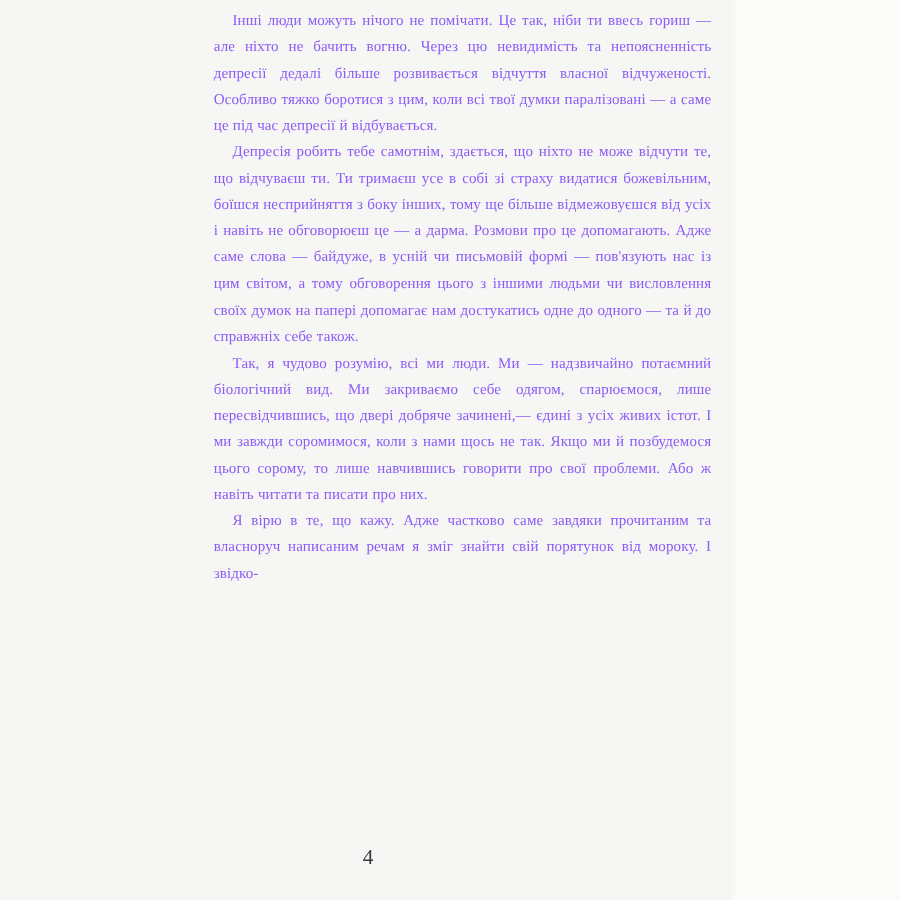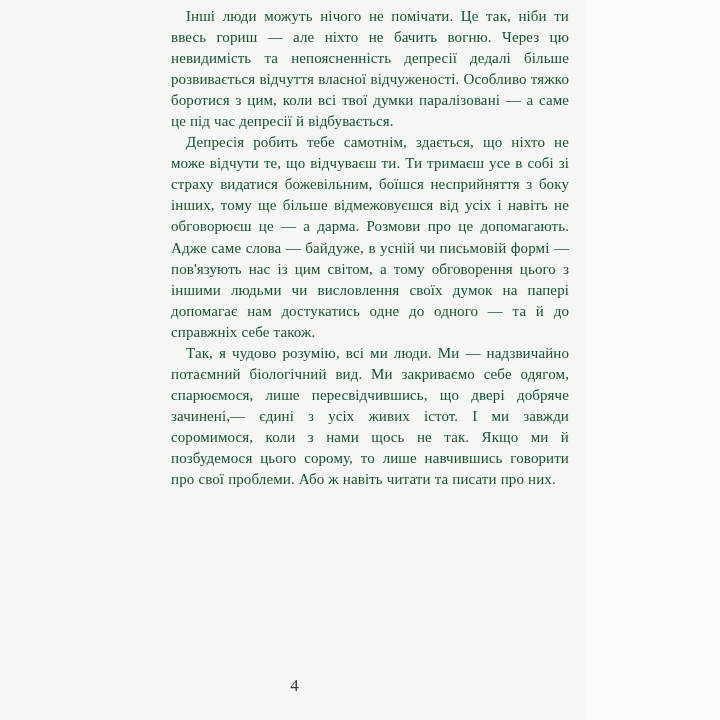--- a/index.html
+++ b/index.html
@@ -45,23 +45,23 @@
     position: absolute;
     left: 171px;
     top: 6px;
     width: 398px;
   }
 
   p.body-par {
     margin: 0;
     text-align: justify;
     text-indent: 15px;
-    font-size: 15px;
+    font-size: 12px;
     line-height: 21.05px;
-    color: #14532d;
+    color: #8b5cf6;
     letter-spacing: 0.1px;
     word-spacing: 0.2px;
     hyphens: manual;
     -webkit-hyphens: manual;
   }
 
   #page-number {
     position: absolute;
     left: 0;
     top: 676px;
@@ -76,15 +76,16 @@
 <body>
 
 <div id="page-sheet"></div>
 <div id="page-edge"></div>
 <div id="outside-area"></div>
 
 <div id="text-column">
   <p class="body-par">Інші люди можуть нічого не помічати. Це так, ніби ти ввесь гориш — але ніхто не бачить вогню. Через цю невидимість та непоясненність депресії дедалі більше розвивається відчуття власної відчуженості. Особливо тяжко боротися з цим, коли всі твої думки паралізовані — а саме це під час депресії й відбувається.</p>
   <p class="body-par">Депресія робить тебе самотнім, здається, що ніхто не може відчути те, що відчуваєш ти. Ти тримаєш усе в собі зі страху видатися божевільним, боїшся несприйняття з боку інших, тому ще більше відмежовуєшся від усіх і навіть не обговорюєш це — а дарма. Розмови про це допомагають. Адже саме слова — байдуже, в усній чи письмовій формі — пов'язують нас із цим світом, а тому обговорення цього з іншими людьми чи висловлення своїх думок на папері допомагає нам достукатись одне до одного — та й до справжніх себе також.</p>
   <p class="body-par">Так, я чудово розумію, всі ми люди. Ми — надзвичайно потаємний біологічний вид. Ми закриваємо себе одягом, спарюємося, лише пересвідчившись, що двері добряче зачинені,— єдині з усіх живих істот. І ми завжди соромимося, коли з нами щось не так. Якщо ми й позбудемося цього сорому, то лише навчившись говорити про свої проблеми. Або ж навіть читати та писати про них.</p>
+  <p class="body-par">Я вірю в те, що кажу. Адже частково саме завдяки прочитаним та власноруч написаним речам я зміг знайти свій порятунок від мороку. І звідко-</p>
 </div>
 
 <div id="page-number">4</div>
 
 </body></html>

